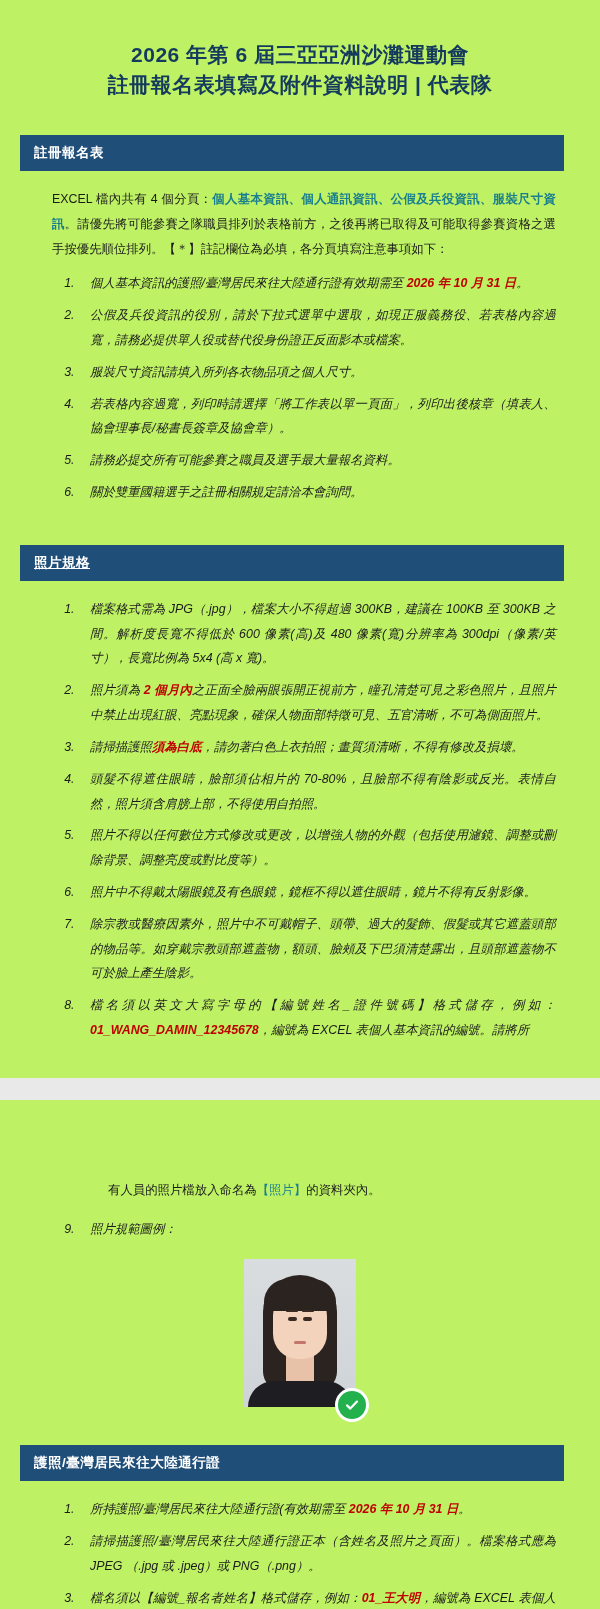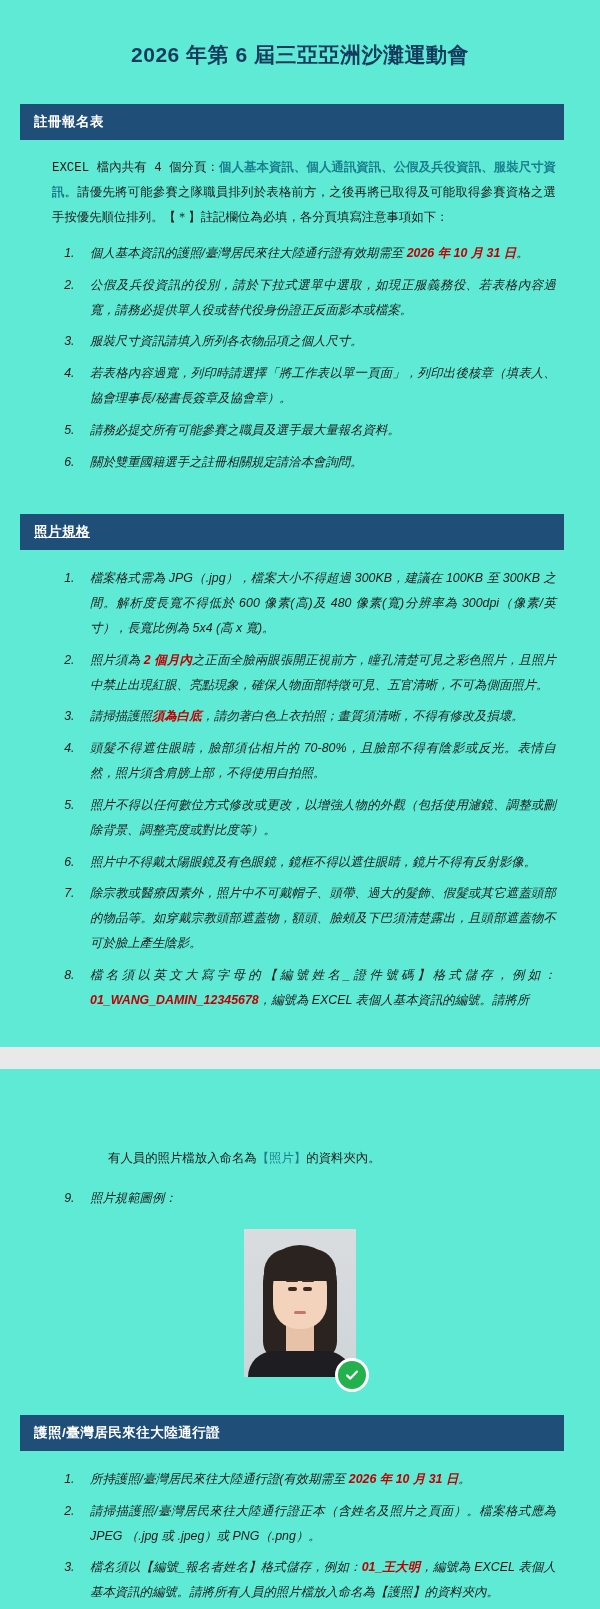--- a/index.html
+++ b/index.html
@@ -8,21 +8,21 @@
     background: #ffffff;
   }
   body {
     width: 600px;
     font-family: "Liberation Sans", sans-serif;
     color: #1b1b1b;
   }
   .page {
     width: 600px;
     position: relative;
-    background: #5eead4;
+    background: #bef264;
   }
   .page-1 {
     padding: 0 0 28px 0;
   }
   .gap {
     height: 22px;
     background: #e9e9e9;
     width: 600px;
   }
   .doc-title {
@@ -45,21 +45,20 @@
     padding: 9px 14px;
     margin: 34px 36px 0 20px;
     letter-spacing: .5px;
   }
   .body-block {
     padding: 16px 44px 0 52px;
     font-size: 12.4px;
     line-height: 2.0;
     color: #1b1b1b;
     text-align: justify;
-    font-family: Liberation Mono, monospace;
   }
   .body-block p {
     margin: 0 0 4px 0;
   }
   .teal { color: #1a7f8e; }
   .red  { color: #c00000; }
   .bold { font-weight: bold; }
   ol.num-list {
     margin: 10px 0 0 0;
     padding: 0 44px 0 78px;
@@ -169,20 +168,21 @@
   .pad-top-big { padding-top: 78px; }
   .page-2 { padding-bottom: 34px; }
 </style>
 </head>
 <body>
 
 <div class="page page-1">
 
   <div class="doc-title">
     <span>2026 年第 6 屆三亞亞洲沙灘運動會</span>
+    <span class="l2">註冊報名表填寫及附件資料說明 | 代表隊</span>
   </div>
 
   <div class="section-bar">註冊報名表</div>
 
   <div class="body-block">
     <p>
       <span>EXCEL 檔內共有 4 個分頁：</span><span class="teal bold">個人基本資訊、個人通訊資訊、公假及兵役資訊、服裝尺寸資訊</span><span>。請優先將可能參賽之隊職員排列於表格前方，之後再將已取得及可能取得參賽資格之選手按優先順位排列。【＊】註記欄位為必填，各分頁填寫注意事項如下：</span>
     </p>
   </div>
 

